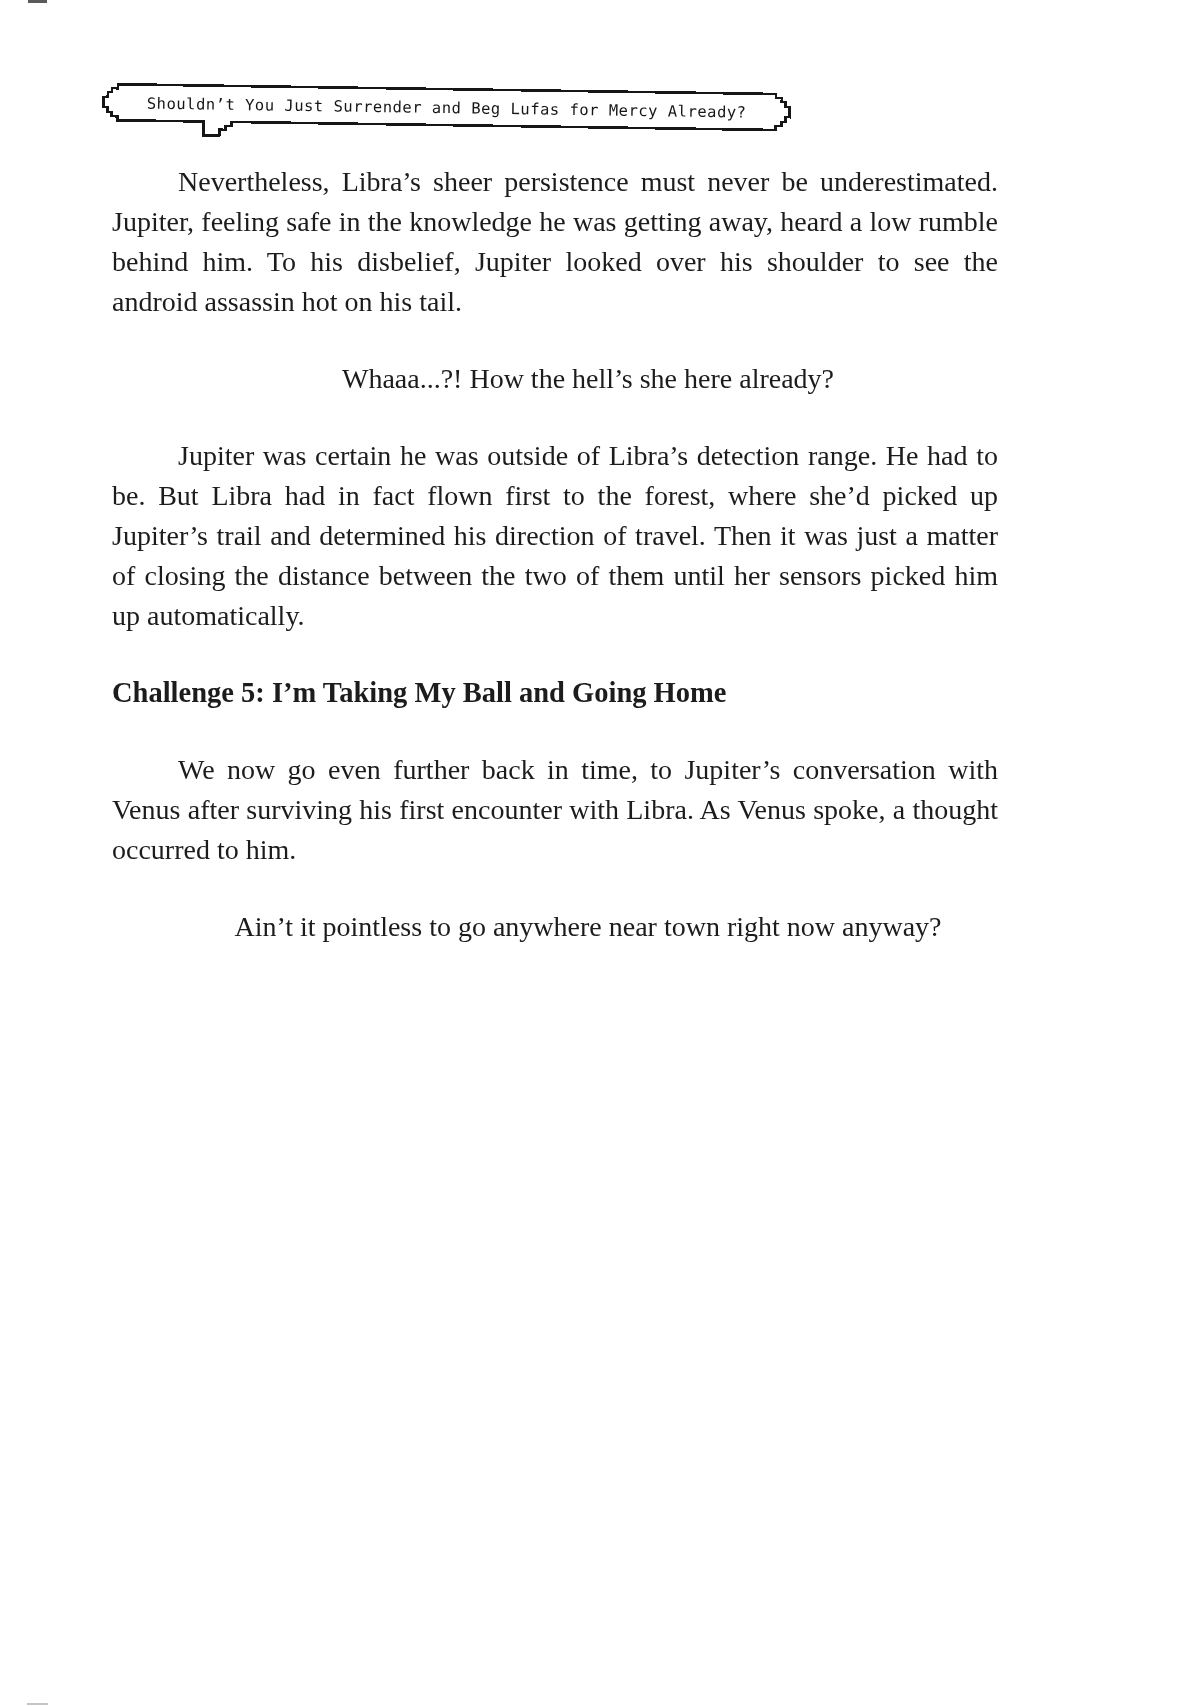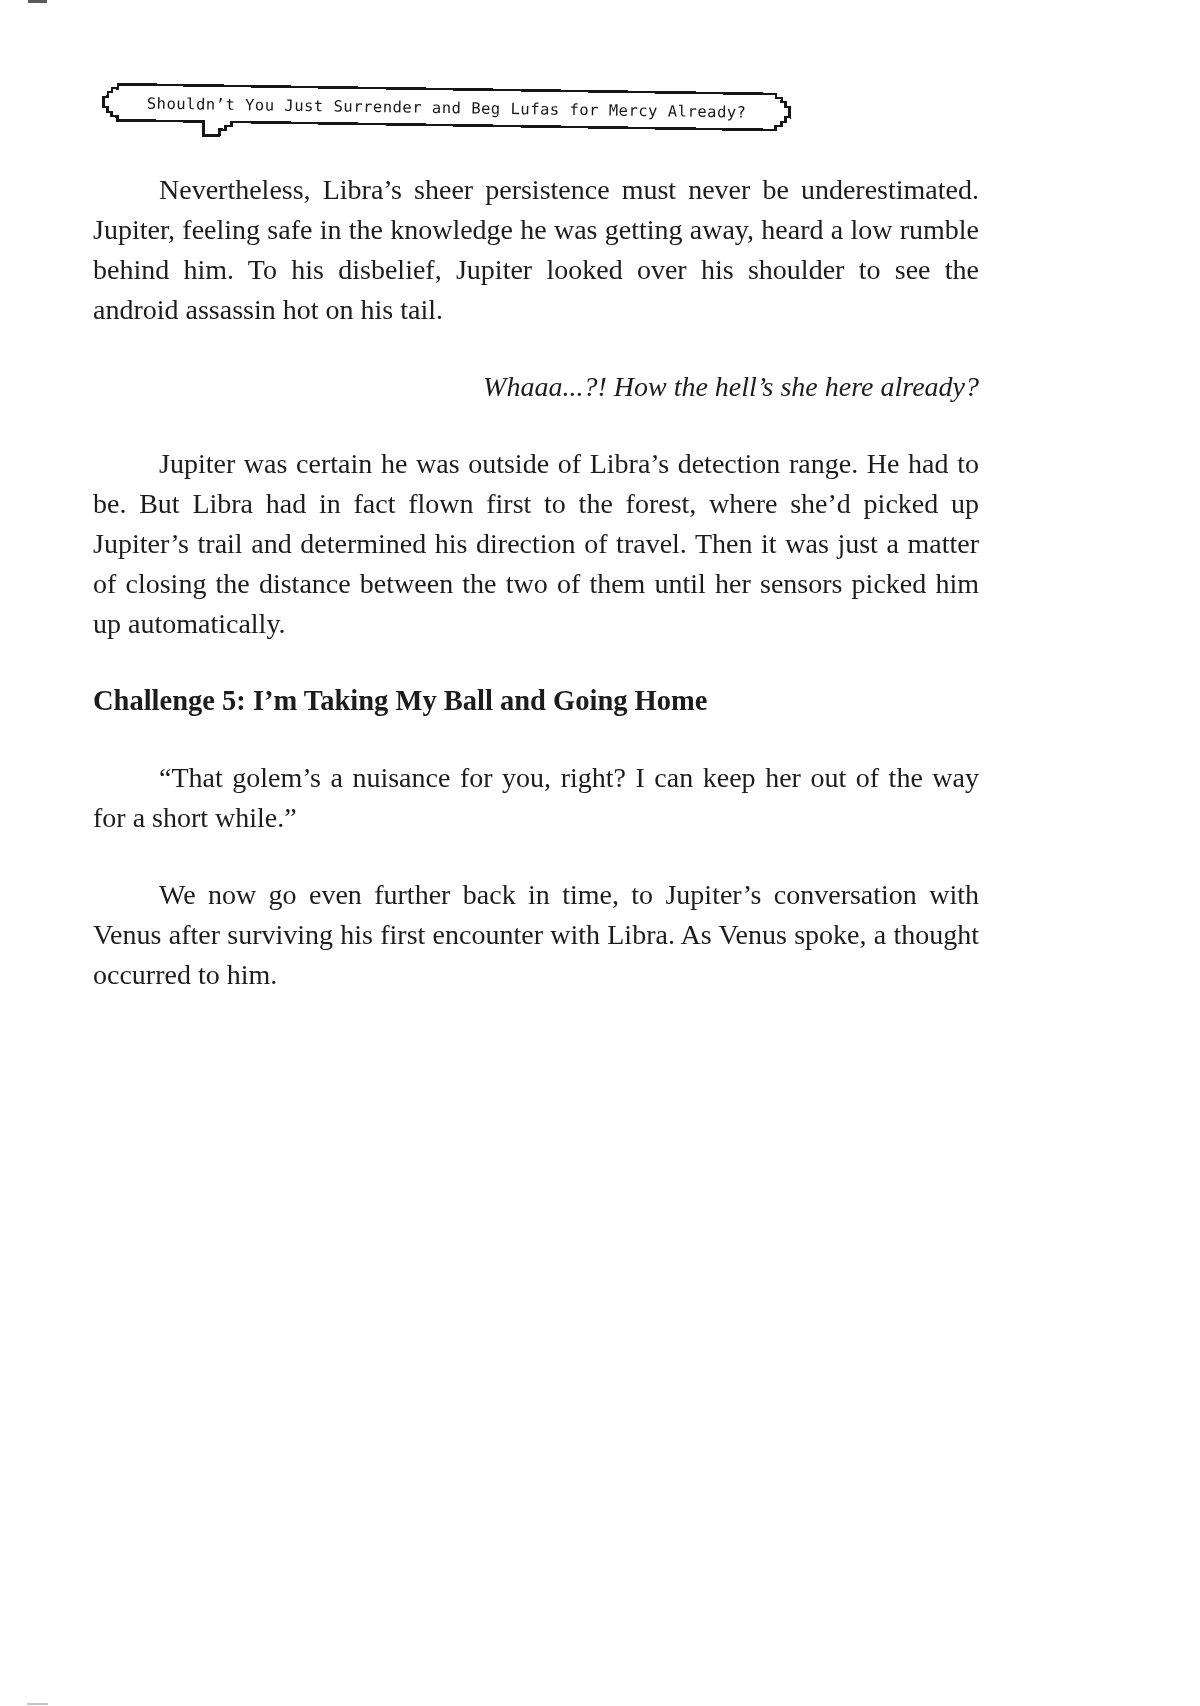--- a/index.html
+++ b/index.html
@@ -50,37 +50,35 @@
   .bubble-text {
     font-family: "DejaVu Sans Mono", monospace;
     font-size: 15.5px;
     fill: #161616;
     letter-spacing: 0.5px;
   }
 
   
   .content {
     position: absolute;
-    left: 93px;
+    left: 112px;
     top: 162px;
     width: 886px;
-    margin-top: 8px;
   }
   .content p {
     margin: 0 0 37px 0;
     font-size: 28px;
     line-height: 40px;
   }
   p.body-para {
     text-align: justify;
     text-indent: 66px;
   }
   p.thought-para {
-    font-style: italic;
-    text-align: right;
+    text-align: center;
     text-indent: 66px;
   }
   p.heading-para {
     font-weight: bold;
     text-align: left;
     text-indent: 0;
     margin-top: 6px;
     font-size: 28.5px;
   }
 </style>
@@ -101,15 +99,15 @@
          V 34 H 10 V 30 H 6 V 25 H 2 V 15 H 6 V 10 H 10 V 6 H 16 Z" fill="#ffffff" stroke="#161616" stroke-width="2.6" shape-rendering="crispEdges" stroke-linejoin="miter"></path>
     <text class="bubble-text" x="345" y="26" text-anchor="middle">Shouldn’t You Just Surrender and Beg Lufas for Mercy Already?</text>
   </svg>
 </div>
 
 <div class="content">
   <p class="body-para">Nevertheless, Libra’s sheer persistence must never be underestimated. Jupiter, feeling safe in the knowledge he was getting away, heard a low rumble behind him. To his disbelief, Jupiter looked over his shoulder to see the android assassin hot on his tail.</p>
   <p class="thought-para">Whaaa...?! How the hell’s she here already?</p>
   <p class="body-para">Jupiter was certain he was outside of Libra’s detection range. He had to be. But Libra had in fact flown first to the forest, where she’d picked up Jupiter’s trail and determined his direction of travel. Then it was just a matter of closing the distance between the two of them until her sensors picked him up automatically.</p>
   <p class="heading-para">Challenge 5: I’m Taking My Ball and Going Home</p>
-  <p class="body-para">“That golem’s a nuisance for you, right? I can keep her out of the way for a short while.”</p>
   <p class="body-para">We now go even further back in time, to Jupiter’s conversation with Venus after surviving his first encounter with Libra. As Venus spoke, a thought occurred to him.</p>
+  <p class="thought-para">Ain’t it pointless to go anywhere near town right now anyway?</p>
 </div>
 
 </body></html>

